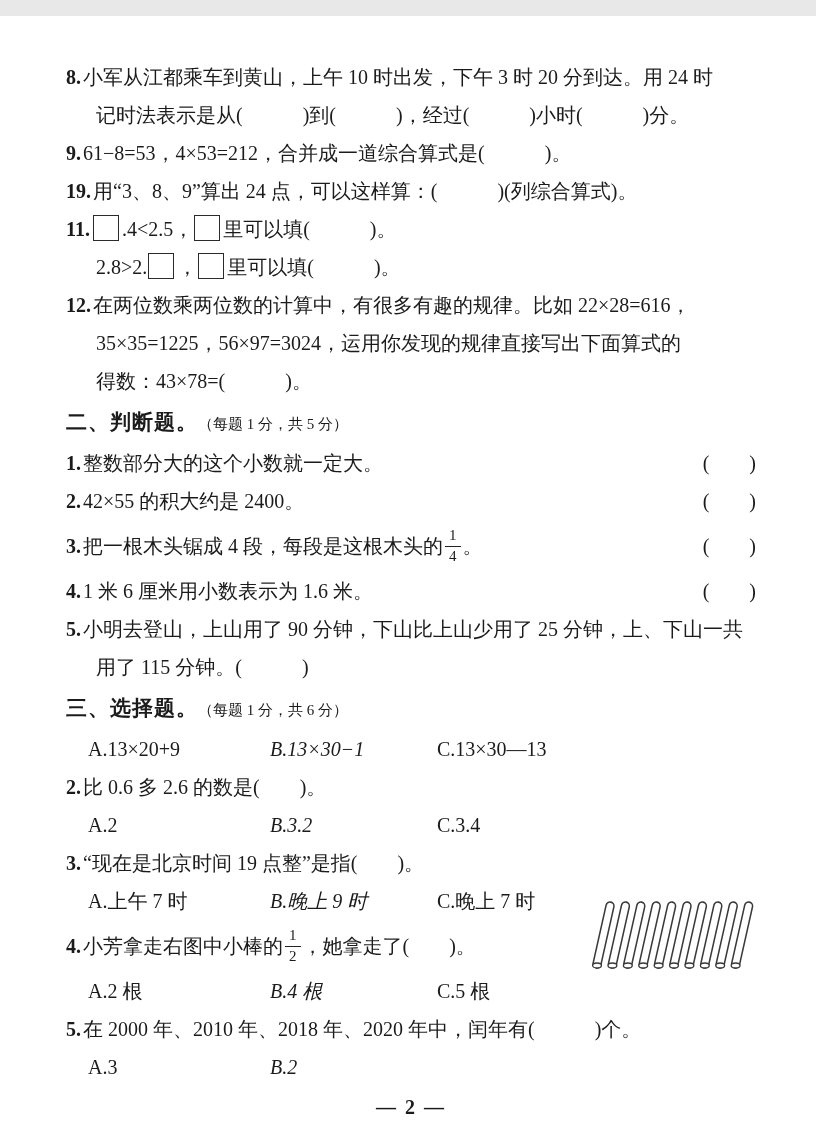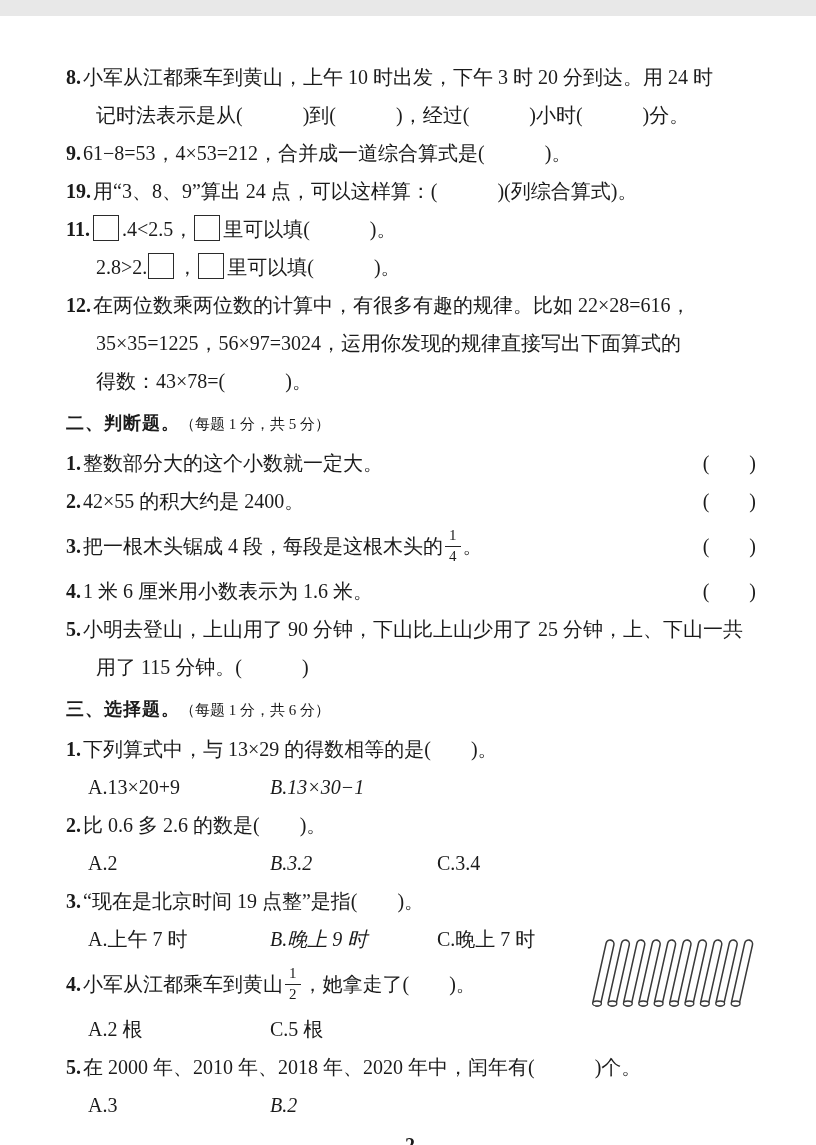--- a/index.html
+++ b/index.html
@@ -17,21 +17,21 @@
   }
   .line {
     line-height: 38px;
     min-height: 38px;
     white-space: pre-wrap;
   }
   .hang { padding-left: 30px; text-indent: -30px; }
   .cont { padding-left: 30px; }
   .qnum { font-weight: 700; padding-right: 2px; }
   .section-title { line-height: 40px; min-height: 40px; margin-top: 2px; }
-  .section-title .t { font-weight: 700; font-size: 18px; letter-spacing: 1px; }
+  .section-title .t { font-weight: 700; font-size: 21px; letter-spacing: 1px; }
   .section-title .n { font-size: 15px; }
   .jrow { display: flex; justify-content: space-between; align-items: baseline; gap: 8px; }
   .jrow .jtext { flex: 1 1 auto; }
   .jrow .jans { flex: 0 0 auto; text-align: right; }
   .tall { display: flex; align-items: center; height: 52px; }
   .tall .jtext, .tall .fracline { display: flex; align-items: center; flex: 1 1 auto; }
   .opts { display: flex; padding-left: 22px; }
   .opt-a { width: 182px; }
   .opt-b { width: 167px; font-style: italic; }
   .opt-c { flex: 1; }
@@ -95,31 +95,30 @@
 
   <div class="line jrow tall"><span class="jtext"><span class="qnum">3.</span><span>把一根木头锯成 4 段，每段是这根木头的</span><span class="frac"><span class="fnum">1</span><span class="fden">4</span></span><span>。</span></span><span class="jans">(　　)</span></div>
 
   <div class="line jrow"><span class="jtext hang"><span class="qnum">4.</span><span>1 米 6 厘米用小数表示为 1.6 米。</span></span><span class="jans">(　　)</span></div>
 
   <div class="line hang"><span class="qnum">5.</span><span>小明去登山，上山用了 90 分钟，下山比上山少用了 25 分钟，上、下山一共</span></div>
   <div class="line cont"><span>用了 115 分钟。(　　　)</span></div>
 
   <div class="line section-title"><span class="t">三、选择题。</span><span class="n">（每题 1 分，共 6 分）</span></div>
 
-  <div class="line hang"><span class="qnum">1.</span><span>下列算式中，与 13×29 的得数相等的是(　　)。</span></div>
-  <div class="line opts"><span class="opt-a">A.13×20+9</span><span class="opt-b">B.13×30−1</span></div>
+  <div class="line opts"><span class="opt-a">A.13×20+9</span><span class="opt-b">B.13×30−1</span><span class="opt-c">C.13×30—13</span></div>
 
   <div class="line hang"><span class="qnum">2.</span><span>比 0.6 多 2.6 的数是(　　)。</span></div>
   <div class="line opts"><span class="opt-a">A.2</span><span class="opt-b">B.3.2</span><span class="opt-c">C.3.4</span></div>
 
   <div class="line hang"><span class="qnum">3.</span><span>“现在是北京时间 19 点整”是指(　　)。</span></div>
   <div class="line opts"><span class="opt-a">A.上午 7 时</span><span class="opt-b">B.晚上 9 时</span><span class="opt-c">C.晚上 7 时</span></div>
 
   <div class="q4wrap">
-    <div class="line tall"><span class="fracline"><span class="qnum">4.</span><span>小军从江都乘车到黄山</span><span class="frac"><span class="fnum">1</span><span class="fden">2</span></span><span>，她拿走了(　　)。</span></span></div>
+    <div class="line tall"><span class="fracline"><span class="qnum">4.</span><span>小芳拿走右图中小棒的</span><span class="frac"><span class="fnum">1</span><span class="fden">2</span></span><span>，她拿走了(　　)。</span></span></div>
     <svg class="sticks" viewBox="0 0 172 76" xmlns="http://www.w3.org/2000/svg">
         <line x1="11" y1="66" x2="24" y2="8" stroke="#3a3a3a" stroke-width="9.5" stroke-linecap="round"></line>
         <line x1="11" y1="66" x2="24" y2="8" stroke="#ffffff" stroke-width="6.4" stroke-linecap="round"></line>
         <ellipse cx="11" cy="67.5" rx="4.4" ry="2.5" fill="#ffffff" stroke="#3a3a3a" stroke-width="1.3"></ellipse>
         <line x1="26.4" y1="66" x2="39.4" y2="8" stroke="#3a3a3a" stroke-width="9.5" stroke-linecap="round"></line>
         <line x1="26.4" y1="66" x2="39.4" y2="8" stroke="#ffffff" stroke-width="6.4" stroke-linecap="round"></line>
         <ellipse cx="26.4" cy="67.5" rx="4.4" ry="2.5" fill="#ffffff" stroke="#3a3a3a" stroke-width="1.3"></ellipse>
         <line x1="41.8" y1="66" x2="54.8" y2="8" stroke="#3a3a3a" stroke-width="9.5" stroke-linecap="round"></line>
         <line x1="41.8" y1="66" x2="54.8" y2="8" stroke="#ffffff" stroke-width="6.4" stroke-linecap="round"></line>
         <ellipse cx="41.8" cy="67.5" rx="4.4" ry="2.5" fill="#ffffff" stroke="#3a3a3a" stroke-width="1.3"></ellipse>
@@ -138,21 +137,21 @@
         <line x1="118.8" y1="66" x2="131.8" y2="8" stroke="#3a3a3a" stroke-width="9.5" stroke-linecap="round"></line>
         <line x1="118.8" y1="66" x2="131.8" y2="8" stroke="#ffffff" stroke-width="6.4" stroke-linecap="round"></line>
         <ellipse cx="118.8" cy="67.5" rx="4.4" ry="2.5" fill="#ffffff" stroke="#3a3a3a" stroke-width="1.3"></ellipse>
         <line x1="134.2" y1="66" x2="147.2" y2="8" stroke="#3a3a3a" stroke-width="9.5" stroke-linecap="round"></line>
         <line x1="134.2" y1="66" x2="147.2" y2="8" stroke="#ffffff" stroke-width="6.4" stroke-linecap="round"></line>
         <ellipse cx="134.2" cy="67.5" rx="4.4" ry="2.5" fill="#ffffff" stroke="#3a3a3a" stroke-width="1.3"></ellipse>
         <line x1="149.6" y1="66" x2="162.6" y2="8" stroke="#3a3a3a" stroke-width="9.5" stroke-linecap="round"></line>
         <line x1="149.6" y1="66" x2="162.6" y2="8" stroke="#ffffff" stroke-width="6.4" stroke-linecap="round"></line>
         <ellipse cx="149.6" cy="67.5" rx="4.4" ry="2.5" fill="#ffffff" stroke="#3a3a3a" stroke-width="1.3"></ellipse>
       </svg>
-    <div class="line opts"><span class="opt-a">A.2 根</span><span class="opt-c">C.5 根</span></div>
+    <div class="line opts"><span class="opt-a">A.2 根</span><span class="opt-b">B.4 根</span><span class="opt-c">C.5 根</span></div>
   </div>
 
   <div class="line hang"><span class="qnum">5.</span><span>在 2000 年、2010 年、2018 年、2020 年中，闰年有(　　　)个。</span></div>
   <div class="line opts"><span class="opt-a">A.3</span><span class="opt-b">B.2</span></div>
 
   <div class="footer"><b>— 2 —</b></div>
 
 </div>
 
 </body></html>

